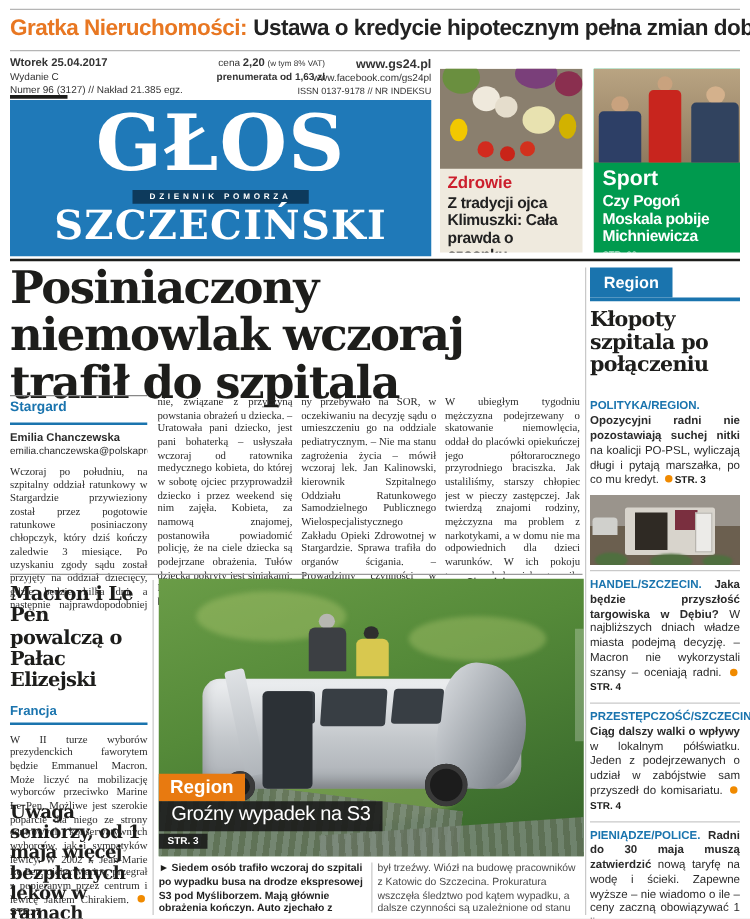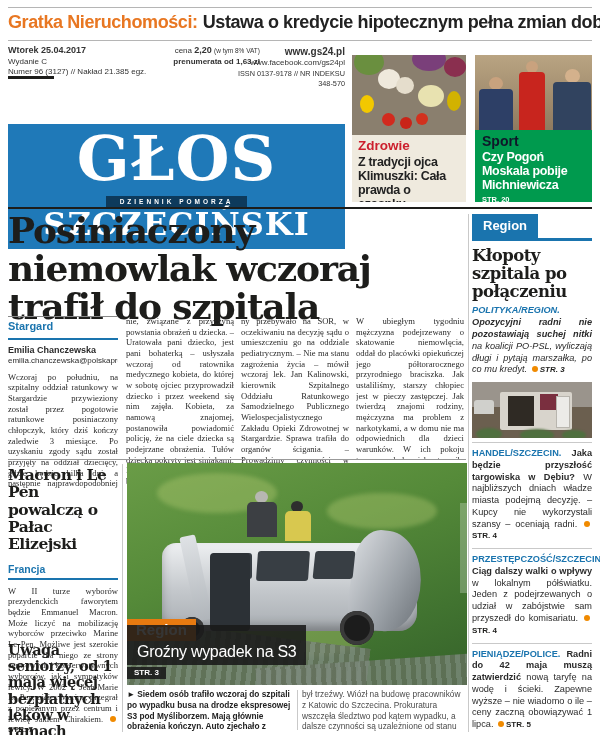--- a/index.html
+++ b/index.html
@@ -16,39 +16,39 @@
 
   
   .info{top:45px;font-size:8px;line-height:1.3;color:#333;}
   .info b{font-size:9px;}
   .info-left{left:8px;}
   .info-center{left:140px;width:120px;text-align:right;}
   .info-right{left:230px;width:115px;text-align:right;}
   .black-dash{left:8px;top:76px;width:46px;height:3px;background:#1d1d1b;}
 
   
-  .masthead{left:8px;top:80px;width:337px;height:125px;background:#1f79b8;text-align:center;color:#fff;margin-top:44px;}
+  .masthead{left:8px;top:80px;width:337px;height:125px;background:#1f79b8;text-align:center;color:#fff;}
   .mast-title{font-family:"DejaVu Serif","Liberation Serif",serif;font-weight:bold;font-size:62px;line-height:1;margin-top:4px;letter-spacing:1px;}
   .mast-strip{display:inline-block;background:#0d3a5c;color:#fff;font-size:6.5px;font-weight:bold;letter-spacing:3px;padding:2px 14px;margin-top:-6px;}
   .mast-sub{font-family:"DejaVu Serif","Liberation Serif",serif;font-weight:bold;font-size:32px;line-height:1;margin-top:0px;letter-spacing:1px;}
 
   
   .teaser{overflow:hidden;}
   .teaser-photo{position:absolute;left:0;top:0;right:0;}
   .teaser-health{left:352px;top:55px;width:114px;height:147px;background:#efeade;}
   .teaser-health .teaser-photo{height:80px;background:#8a7f6e;}
   .t-blob{position:absolute;border-radius:50%;}
   .teaser-health .box{position:absolute;left:6px;top:84px;right:5px;}
   .t-section-health{color:#cc1f2d;font-weight:bold;font-size:13.5px;line-height:1.1;}
   .t-title{font-weight:bold;font-size:12.5px;line-height:1.12;color:#222;margin-top:1px;letter-spacing:-0.3px;}
   .t-page{font-size:7.5px;font-weight:bold;margin-top:3px;}
   .teaser-sport{left:475px;top:55px;width:117px;height:147px;background:#009a4e;}
   .teaser-sport .teaser-photo{height:75px;background:linear-gradient(#b9a482,#8f7a5f);}
   .teaser-sport .box{position:absolute;left:7px;top:79px;right:5px;color:#fff;}
-  .t-section-sport{color:#0f172a;font-weight:bold;font-size:14px;line-height:1.1;}
+  .t-section-sport{color:#ffffff;font-weight:bold;font-size:17px;line-height:1.1;}
   .teaser-sport .t-title{color:#fff;}
   .teaser-sport .t-page{color:#fff;}
   .figure{position:absolute;}
   .figure .head{position:absolute;border-radius:50%;}
   .figure .body{position:absolute;border-radius:4px 4px 0 0;}
 
   .black-rule{left:8px;top:207px;width:584px;height:2px;background:#1d1d1b;}
 
   
   .headline{left:8px;top:211px;width:462px;font-family:"DejaVu Serif","Liberation Serif",serif;
@@ -104,36 +104,36 @@
             border-radius:3px;transform:rotate(-12deg);}
   .wheel{position:absolute;border-radius:50%;background:#1c1c1c;box-shadow:inset 0 0 0 4px #3a3a3a;}
   .p-fig{position:absolute;}
   .p-head{position:absolute;border-radius:50%;}
   .p-torso{position:absolute;border-radius:5px 5px 0 0;}
   .photo-credit-strip{position:absolute;right:0;top:40px;width:7px;height:90px;background:rgba(255,255,255,0.25);}
 
   .ph-label{position:absolute;left:0;bottom:44px;background:#e87a10;color:#fff;font-weight:bold;
             font-size:15px;padding:2px 9px 3px;}
   .ph-title{position:absolute;left:0;bottom:20px;background:rgba(25,25,25,0.88);color:#fff;
-            font-size:16px;padding:18px 10px 4px;letter-spacing:-0.3px;}
+            font-size:16px;padding:2px 10px 4px;letter-spacing:-0.3px;}
   .ph-page{position:absolute;left:0;bottom:6px;background:rgba(25,25,25,0.88);color:#fff;
             font-weight:bold;font-size:8px;padding:1px 7px 2px;}
 
   .caption{top:689px;height:44px;font-size:8.3px;line-height:1.3;overflow:hidden;}
   .caption-left{left:127px;width:166px;font-weight:bold;color:#222;}
   .caption-right{left:302px;width:162px;color:#4a4a4a;}
   .cap-arrow{color:#1d1d1b;margin-right:2px;}
 
   
   .sidebar{left:472px;top:214px;width:120px;}
   .region-wrap{border-bottom:3px solid #1a74ae;padding-bottom:0;}
   .region-box{display:inline-block;background:#1a74ae;color:#fff;font-weight:bold;font-size:13px;padding:4px 11px 5px;}
   .sb-headline{font-family:"DejaVu Serif","Liberation Serif",serif;font-weight:bold;font-size:16.5px;
                line-height:1.08;letter-spacing:-0.5px;margin-top:6px;color:#1d1d1b;}
-  .sb-lead{font-size:9.2px;line-height:1.28;margin-top:5px;color:#2b2b2b;text-align:justify;font-style:italic;}
+  .sb-lead{font-size:9.2px;line-height:1.28;margin-top:19px;color:#2b2b2b;text-align:justify;}
   .kicker{color:#1a74ae;font-weight:bold;}
   .sb-bold{font-weight:bold;}
   .sb-photo{position:relative;margin-top:6px;width:120px;height:56px;overflow:hidden;background:linear-gradient(#9a948c 0 45%,#6b5f4f 45% 100%);}
   .trailer{position:absolute;left:28px;top:10px;width:72px;height:38px;background:#d8d4cc;border-radius:2px;}
   .trailer-door{position:absolute;left:8px;top:4px;width:26px;height:30px;background:#2f2a24;}
   .trailer-panel{position:absolute;right:14px;top:2px;width:18px;height:16px;background:#7a2f3f;}
   .trailer-white{position:absolute;right:2px;top:4px;width:12px;height:30px;background:#ecebe8;border:1px solid #b8b5ae;}
   .mini-trailer{position:absolute;left:2px;top:18px;width:20px;height:14px;background:#d0d0cc;border-radius:3px 3px 0 0;}
   .weed{position:absolute;border-radius:50%;background:#4f6f3f;filter:blur(1px);}
   .brief{border-top:1px solid #c9c9c9;padding:5px 0 6px;font-size:9.2px;line-height:1.28;text-align:justify;color:#2b2b2b;}
@@ -313,31 +313,31 @@
         <div class="trailer-white"></div>
       </div>
       <div class="weed" style="left:4px;bottom:-2px;width:26px;height:12px;"></div>
       <div class="weed" style="left:48px;bottom:-3px;width:34px;height:12px;"></div>
       <div class="weed" style="right:6px;bottom:-2px;width:24px;height:10px;"></div>
     </div>
 
     <div class="brief" style="margin-top:4px;">
       <span class="kicker">HANDEL/SZCZECIN.</span>
       <span class="sb-bold">Jaka będzie przyszłość targowiska w Dębiu?</span>
-      <span>W najbliższych dniach władze miasta podejmą decyzję. – Kupcy nie wykorzystali szansy – oceniają radni.</span>
+      <span>W najbliższych dniach władze miasta podejmą decyzję. – Macron nie wykorzystali szansy – oceniają radni.</span>
       <span class="dot-sm"></span><span class="page-ref">STR. 4</span>
     </div>
     <div class="brief">
       <span class="kicker">PRZESTĘPCZOŚĆ/SZCZECIN.</span>
       <span class="sb-bold">Ciąg dalszy walki o wpływy</span>
       <span>w lokalnym półświatku. Jeden z podejrzewanych o udział w zabójstwie sam przyszedł do komisariatu.</span>
       <span class="dot-sm"></span><span class="page-ref">STR. 4</span>
     </div>
     <div class="brief">
       <span class="kicker">PIENIĄDZE/POLICE.</span>
-      <span class="sb-bold">Radni do 42 maja muszą zatwierdzić</span>
+      <span class="sb-bold">Radni do 30 maja muszą zatwierdzić</span>
       <span>nową taryfę na wodę i ścieki. Zapewne wyższe – nie wiadomo o ile – ceny zaczną obowiązywać 1 lipca.</span>
       <span class="dot-sm"></span><span class="page-ref">STR. 5</span>
     </div>
 
   </div>
 
 </div>
 
 </body></html>

